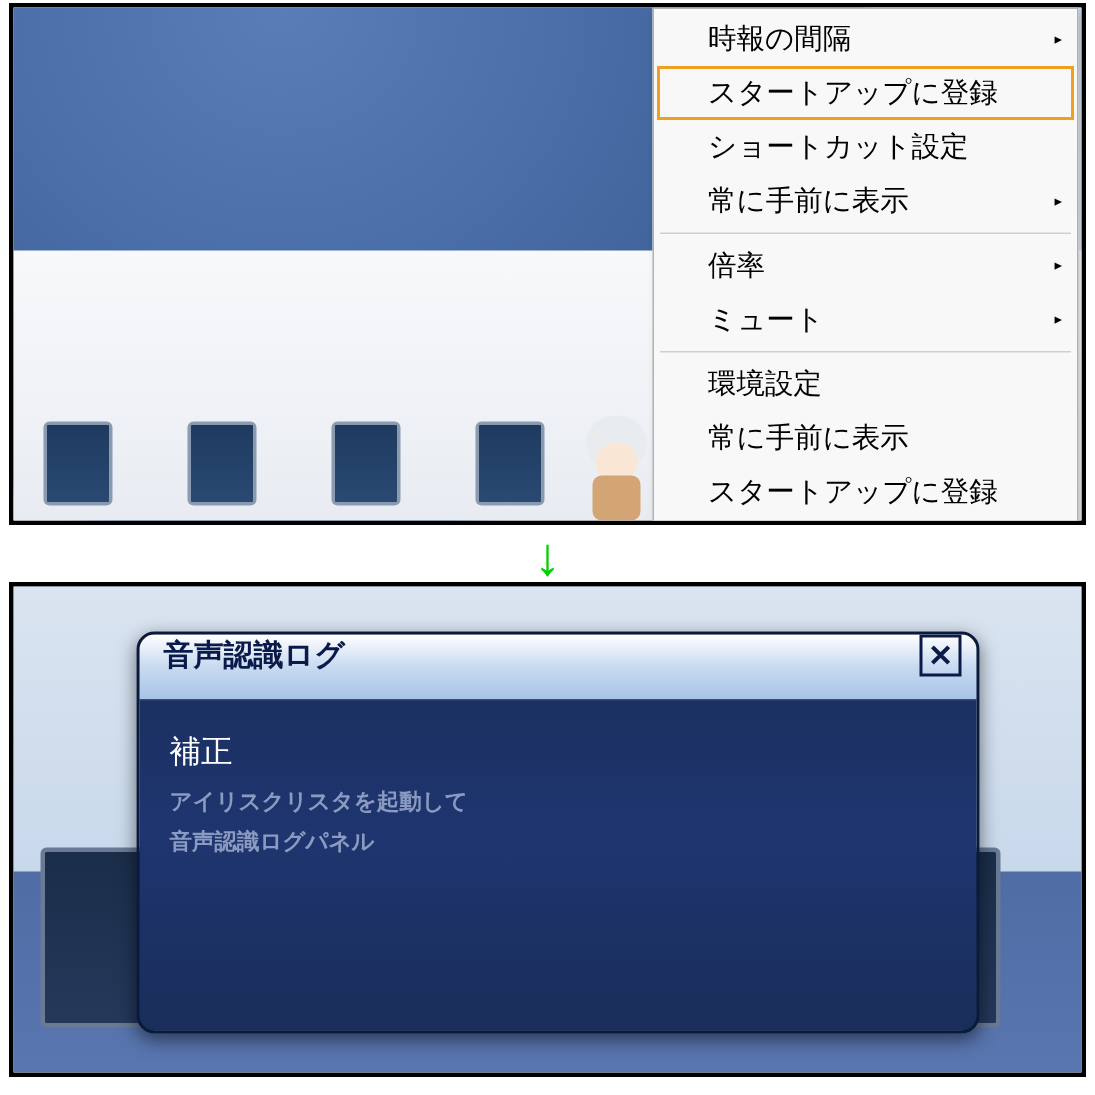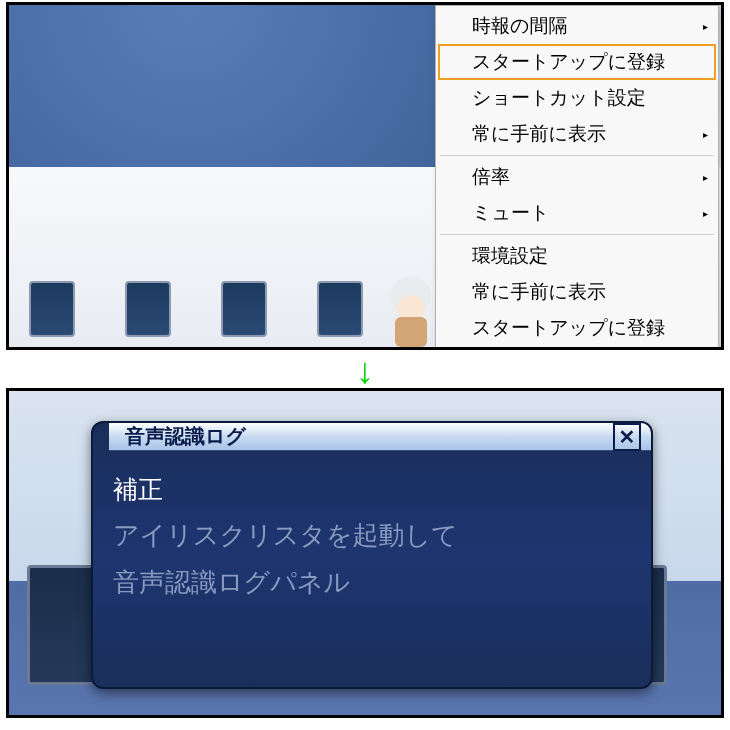--- a/index.html
+++ b/index.html
@@ -205,28 +205,27 @@
       left: 82px;
       width: 562px;
       height: 268px;
       border-radius: 12px;
       background: linear-gradient(180deg, #1a2e5a 0%, #1e3570 50%, #1a2e5a 100%);
       border: 2px solid #0a1a3a;
       box-shadow: 0 4px 12px rgba(0,0,0,0.5);
       overflow: hidden;
     }
     .log-titlebar {
-      height: 28px;
+      height: 44px;
       background: linear-gradient(180deg, #ffffff 0%, #c8daf0 50%, #a8c4e8 100%);
       display: flex;
       align-items: flex-start;
       justify-content: space-between;
       padding: 0 10px 0 16px;
       border-bottom: 1px solid #3a4a7a;
-      margin-left: 16px;
     }
     .log-title {
       font-size: 20px;
       font-weight: bold;
       color: #0a1a4a;
     }
     .close-btn {
       width: 28px;
       height: 28px;
       border: 2px solid #0a1a4a;
@@ -237,27 +236,28 @@
       font-weight: bold;
       color: #0a1a4a;
       cursor: pointer;
       background: transparent;
     }
     .log-body {
       padding: 16px 20px;
     }
     .log-line-white {
       color: #ffffff;
-      font-size: 25px;
+      font-size: 21px;
       line-height: 1.8;
     }
     .log-line-gray {
       color: #8a9ac0;
-      font-size: 26px;
+      font-size: 15px;
       line-height: 1.8;
+      font-weight: bold;
     }
   </style>
 </head>
 <body>
 
 <div class="panel panel-top">
   <div class="bg-top">
     <div class="dome"></div>
     <div class="building">
       <div class="windows-row">

